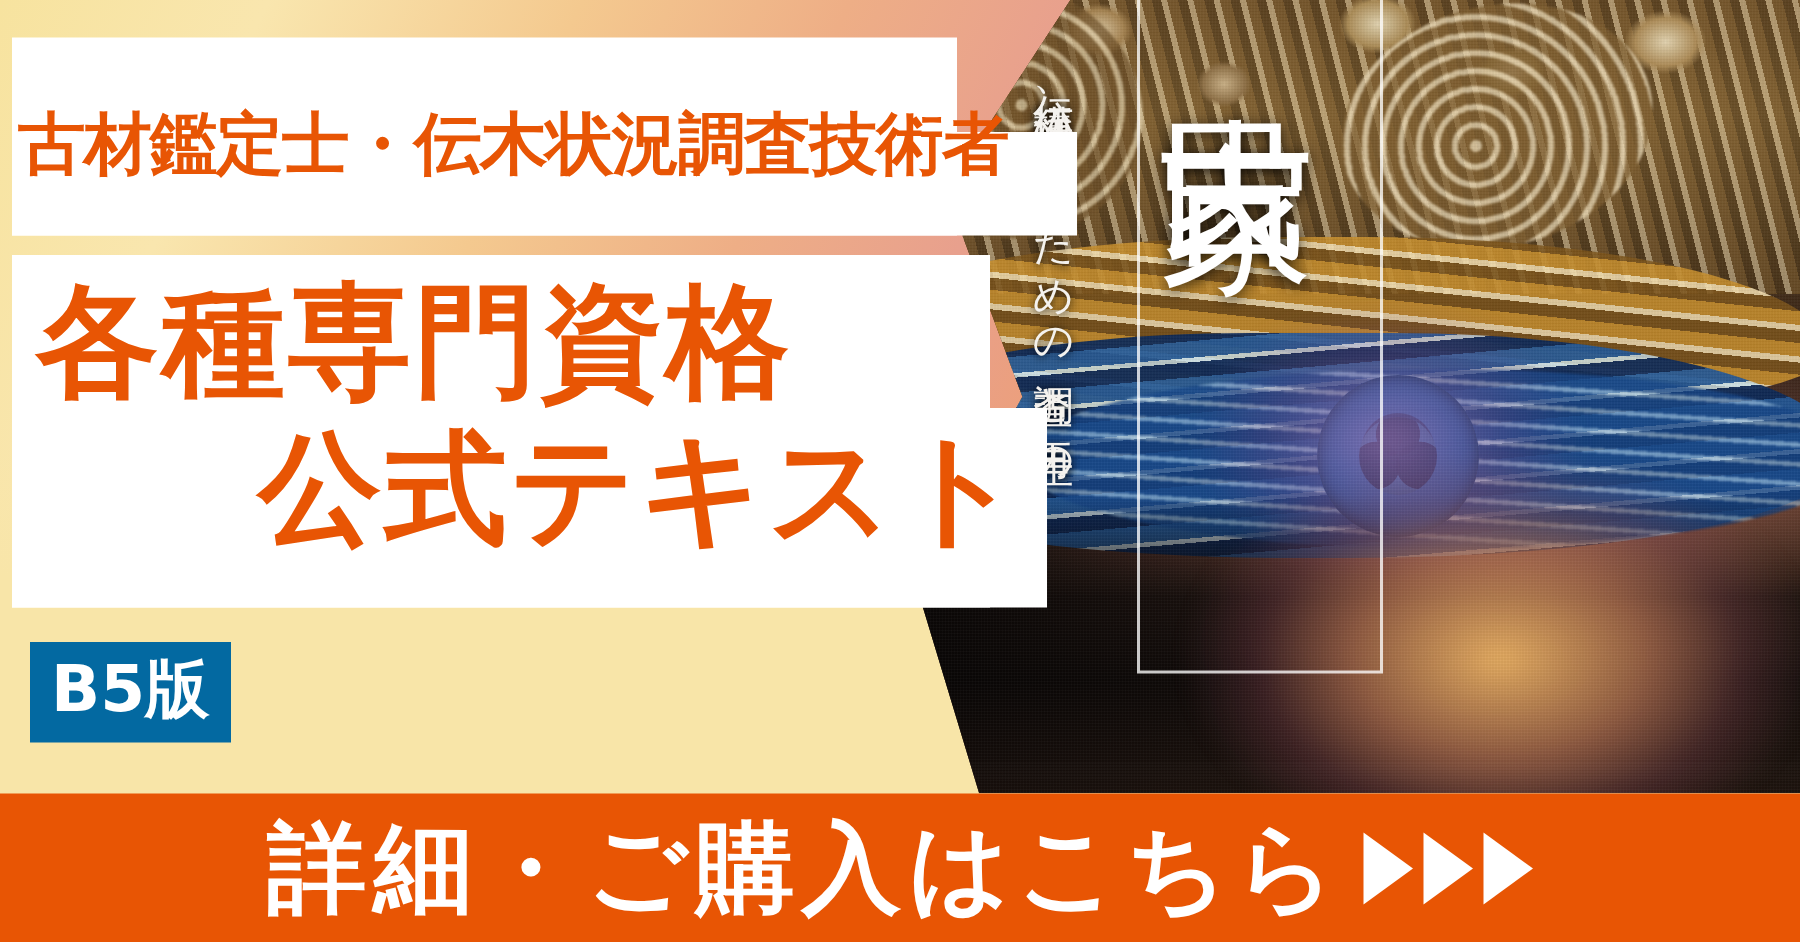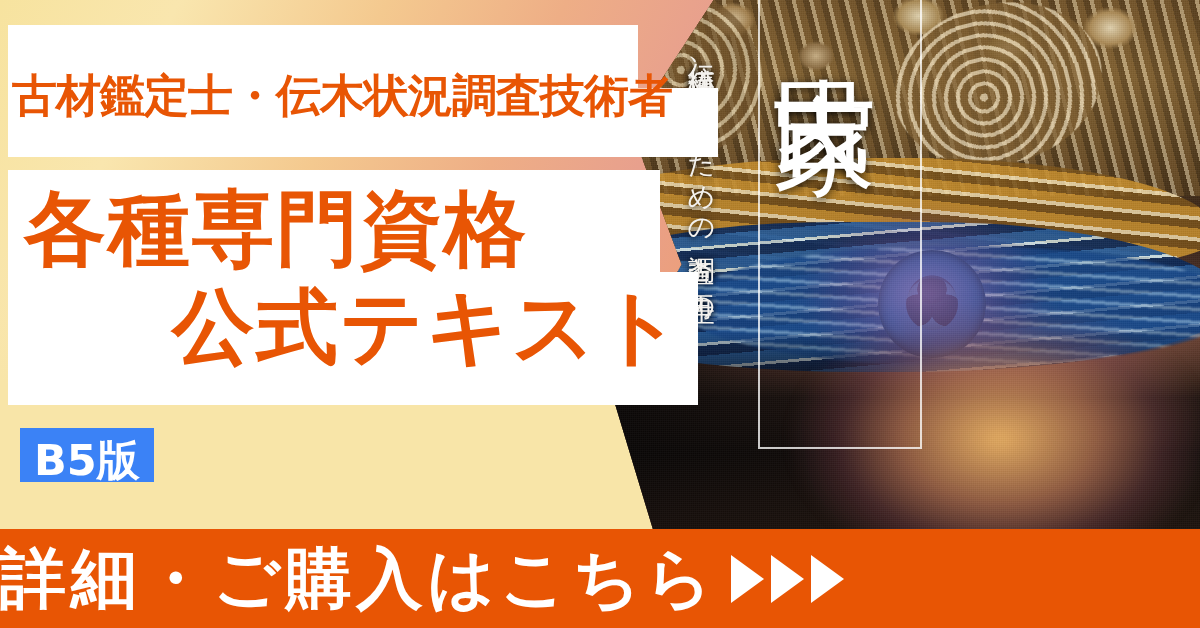--- a/index.html
+++ b/index.html
@@ -352,27 +352,27 @@
   
   .price-row {
     position: absolute;
     left: 20px;
     top: 428px;
     display: flex;
     align-items: center;
     gap: 22px;
   }
   .badge {
-    background: #3b82f6;
+    background: #0369a1;
     color: #ffffff;
     font-family: "DejaVu Sans", "Liberation Sans", sans-serif;
     font-weight: 700;
     font-size: 43px;
     line-height: 1;
-    padding: 11px 14px 0 14px;
+    padding: 11px 14px 13px 14px;
     letter-spacing: 0px;
     white-space: nowrap;
   }
   .price-text {
     color: #e85504;
     font-family: "DejaVu Sans", "Liberation Sans", sans-serif;
     font-weight: 400;
     font-size: 54px;
     line-height: 1;
     letter-spacing: 0px;
@@ -382,20 +382,21 @@
   
   .cta-bar {
     position: absolute;
     left: 0;
     right: 0;
     bottom: 0;
     height: 99px;
     background: #e85504;
     display: flex;
     align-items: center;
+    justify-content: center;
     gap: 9px;
   }
   .cta-text {
     color: #ffffff;
     font-family: "DejaVu Sans", "Liberation Sans", sans-serif;
     font-weight: 700;
     font-size: 66px;
     line-height: 1;
     letter-spacing: 5px;
     white-space: nowrap;

